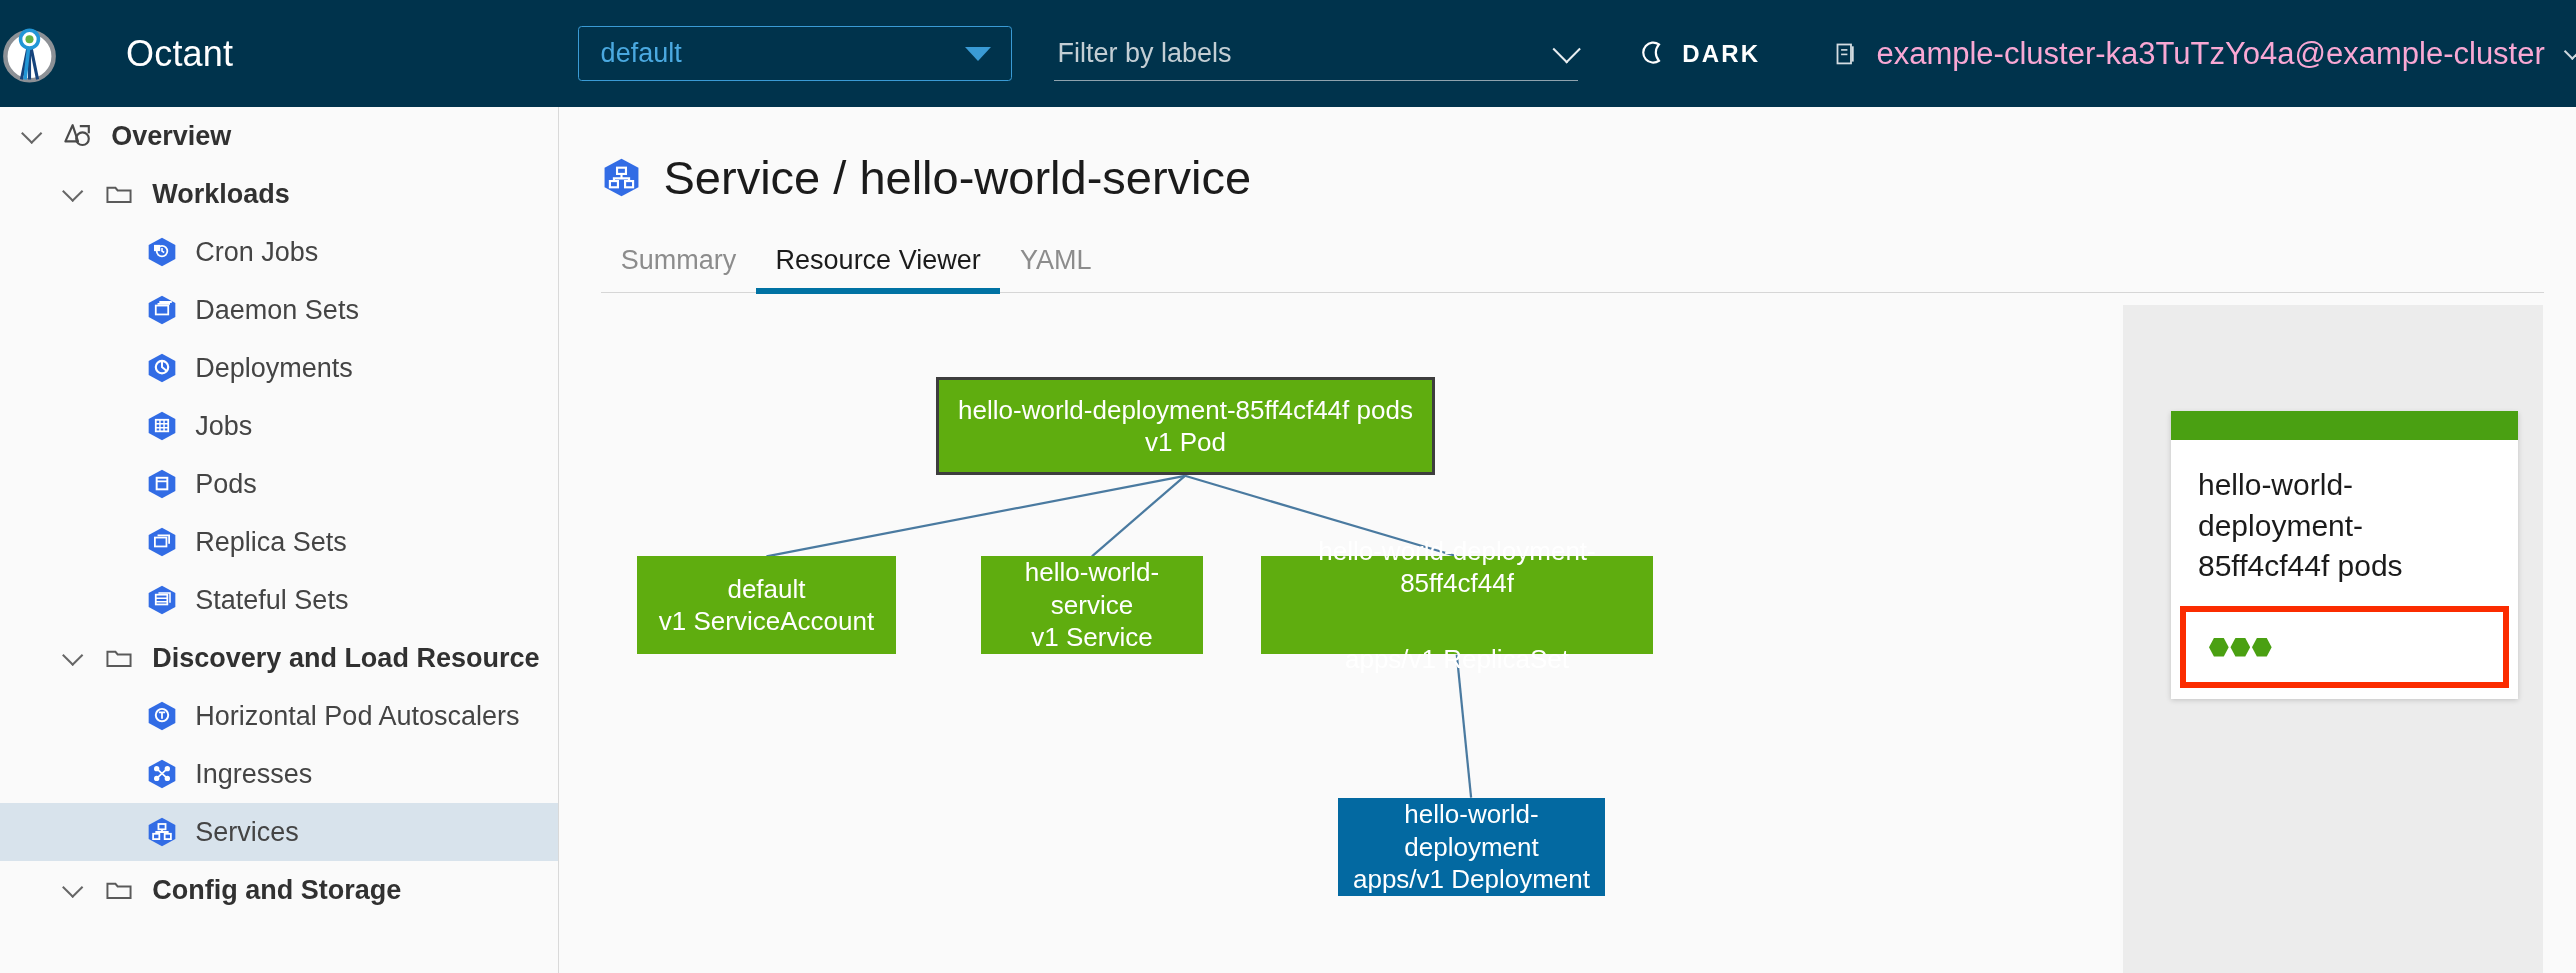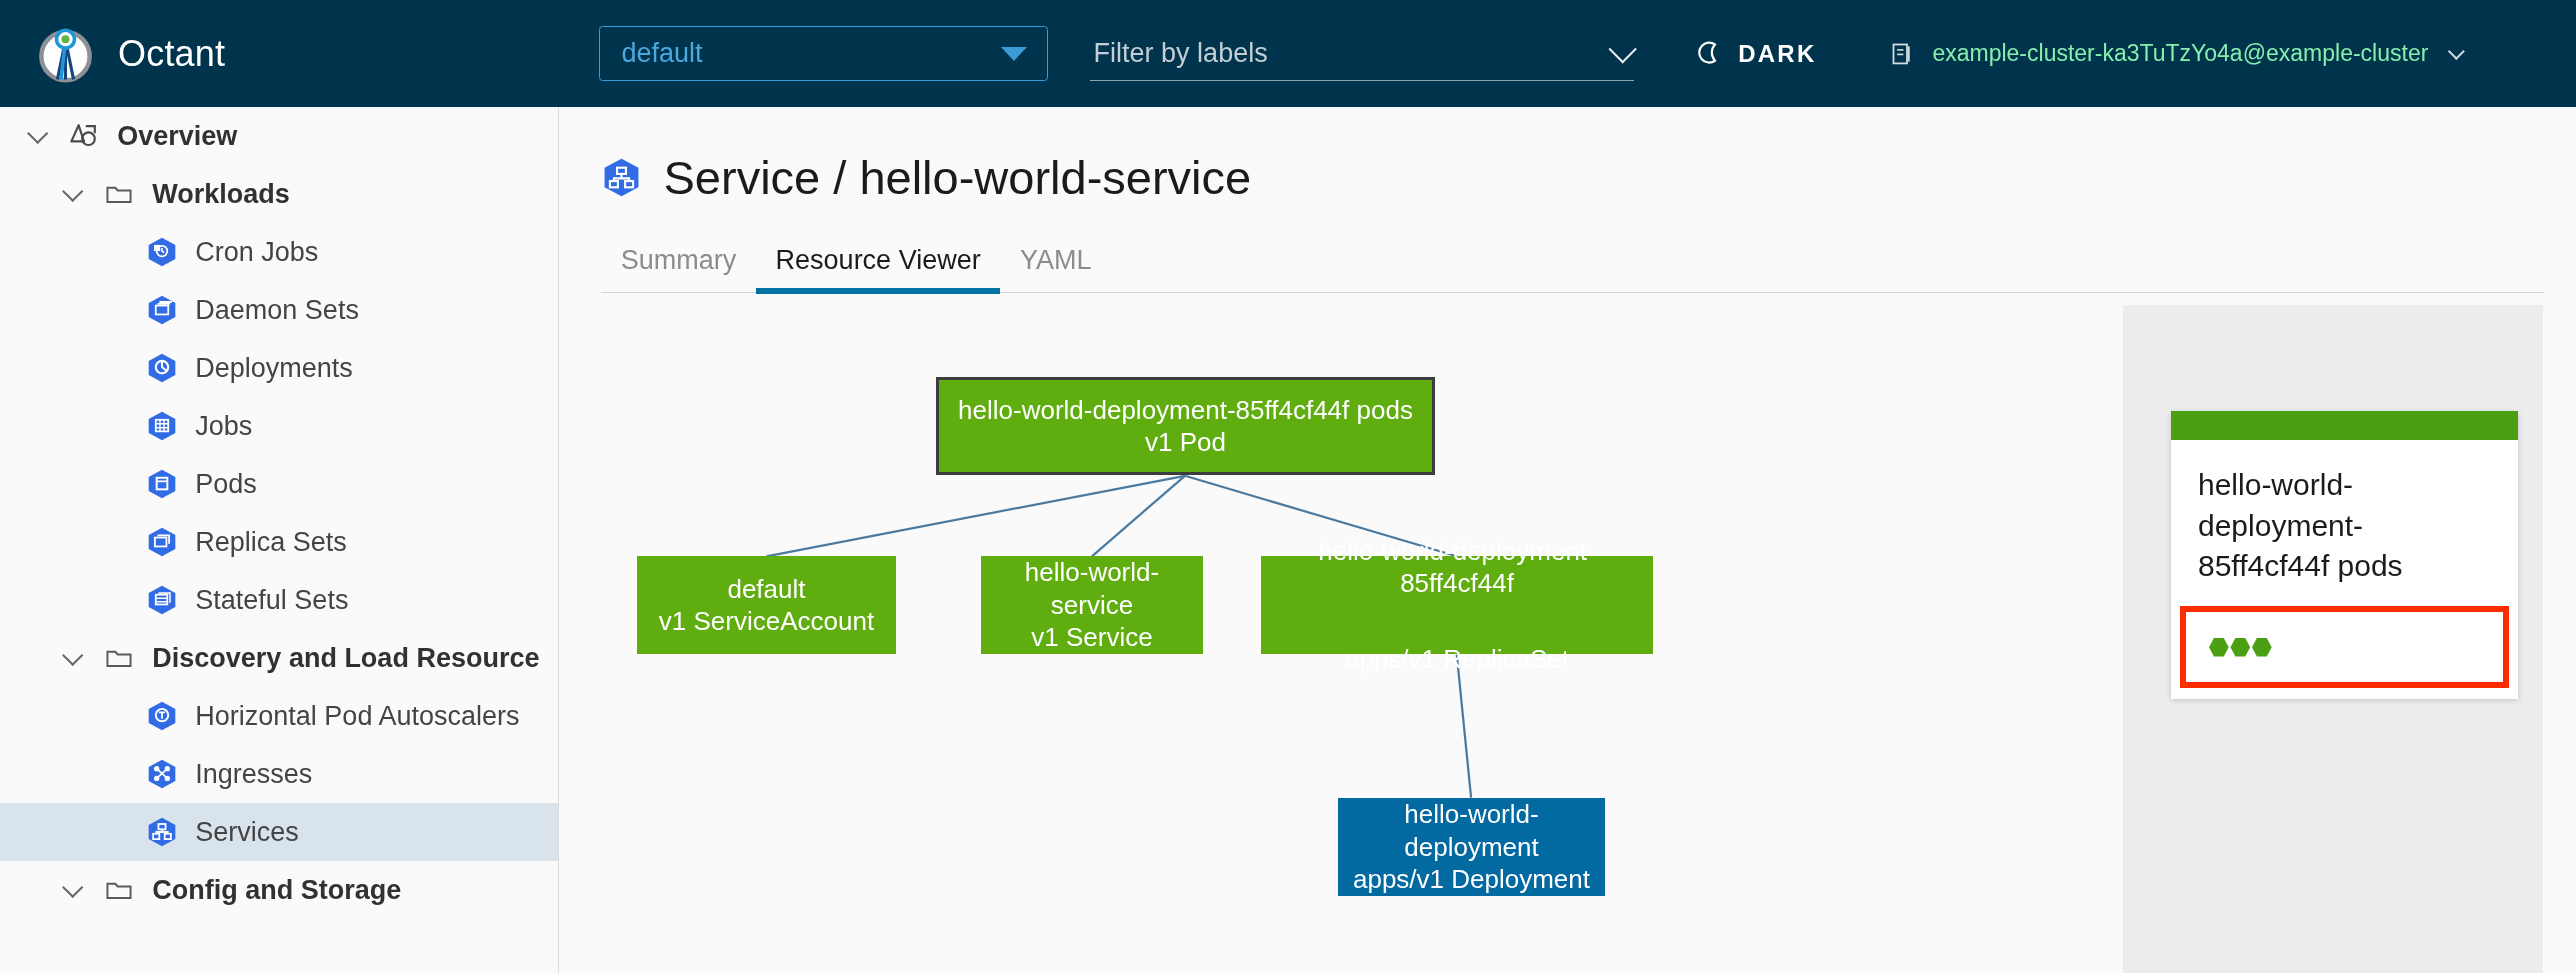--- a/index.html
+++ b/index.html
@@ -8,21 +8,21 @@
     font-family: "Liberation Sans", sans-serif;
     background: #fafafa; overflow: hidden;
   }
   #app { position: relative; width: 2576px; height: 973px; }
 
   
   .header {
     position: absolute; left: 0; top: 0; width: 2576px; height: 107px;
     background: #00334c; display: flex; align-items: center;
   }
-  .brand { display: flex; align-items: center; padding-left: 36px; width: 559px; }
+  .brand { display: flex; align-items: center; width: 559px; gap: 44px; }
   .logo-wrap { width: 59px; height: 59px; position: relative; }
   .brand-name {
     color: #ffffff; font-size: 36px; font-weight: 400;
     margin-left: 23px; letter-spacing: 0.2px; white-space: nowrap;
   }
 
   .ns-select {
     width: 449px; height: 55px; margin-left: 40px;
     border: 1.8px solid #3a9bd5; border-radius: 3.6px;
     display: flex; align-items: center; justify-content: space-between;
@@ -52,37 +52,37 @@
     margin-left: 61px; cursor: pointer;
   }
   .dark-toggle .lbl {
     color: #ffffff; font-size: 24px; font-weight: 700; letter-spacing: 2.2px;
   }
 
   .cluster-sel {
     display: flex; align-items: center; gap: 16px;
     margin-left: 73px; cursor: pointer;
   }
-  .cluster-sel .ctxt { color: #86efac; font-size: 23px; white-space: nowrap; }
+  .cluster-sel .ctxt { color: #f9a8d4; font-size: 31px; white-space: nowrap; }
   .mini-chev {
     width: 11.6px; height: 11.6px; border-right: 2.2px solid #cfd9df;
     border-bottom: 2.2px solid #cfd9df; transform: rotate(45deg) translateY(-3.6px);
     margin-left: 3.6px;
   }
 
   
   .sidebar {
     position: absolute; left: 0; top: 107px; width: 559px; height: 866px;
     background: #fafafa; border-right: 0.9px solid #d9d9d9; overflow: hidden;
   }
   .nav-row {
     display: flex; align-items: center; height: 58px; cursor: pointer;
     white-space: nowrap;
   }
-  .nav-row.lvl0 { padding-left: 26px; }
+  .nav-row.lvl0 { padding-left: 20px; }
   .nav-row.lvl1 { padding-left: 61px; }
   .nav-row.lvl2 { padding-left: 143px; }
   .nav-row.active { background: #d8e3ec; }
   .caret {
     width: 23px; height: 23px; flex: 0 0 23px; position: relative; margin-right: 16px;
   }
   .caret::after {
     content: ""; position: absolute; left: 3.6px; top: 1.8px;
     width: 13.4px; height: 13.4px;
     border-right: 2.7px solid #666; border-bottom: 2.7px solid #666;

